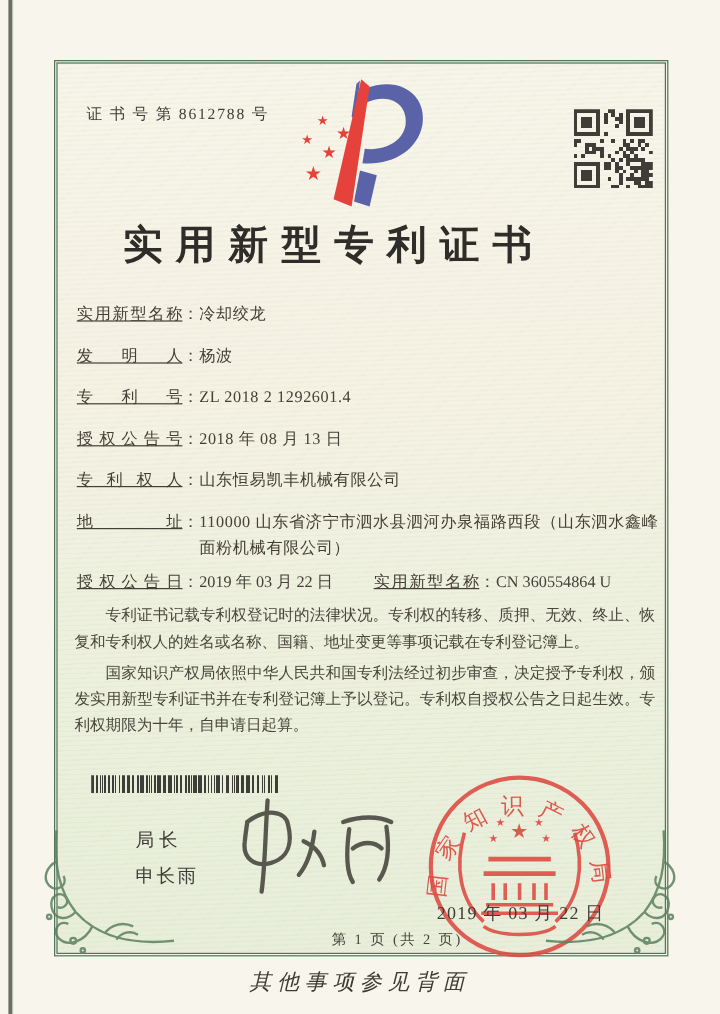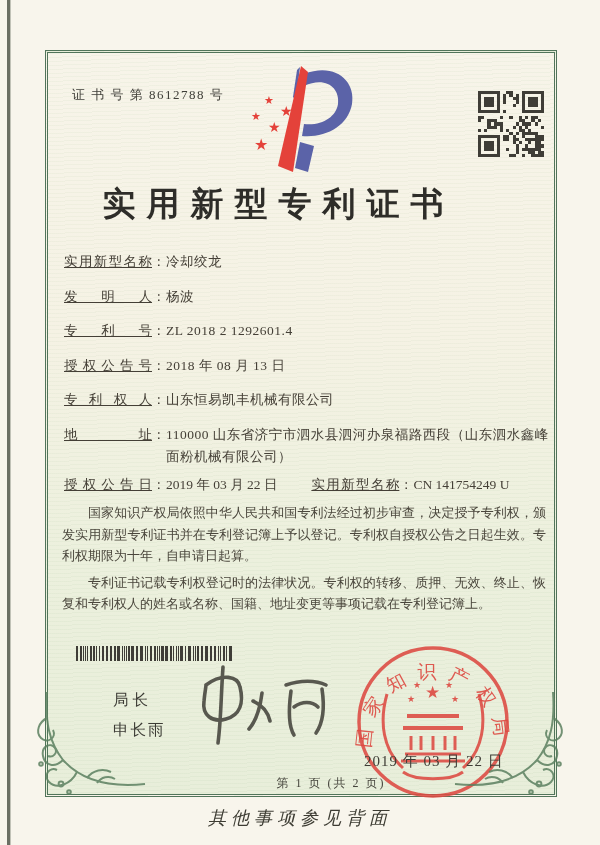--- a/index.html
+++ b/index.html
@@ -323,28 +323,28 @@
     </div>
     <div class="dual">
       <span class="pair">
         <span class="flabel">授权公告日</span>
           <span class="fcolon">：</span>
           <span>2019 年 03 月 22 日</span>
       </span>
       <span class="pair pair2">
         <span class="flabel">实用新型名称</span>
           <span class="fcolon">：</span>
-          <span>CN 141754249 U</span>
+          <span>CN 360554864 U</span>
       </span>
     </div>
   </div>
 
   <div class="paras">
+    <p>专利证书记载专利权登记时的法律状况。专利权的转移、质押、无效、终止、恢复和专利权人的姓名或名称、国籍、地址变更等事项记载在专利登记簿上。</p>
     <p>国家知识产权局依照中华人民共和国专利法经过初步审查，决定授予专利权，颁发实用新型专利证书并在专利登记簿上予以登记。专利权自授权公告之日起生效。专利权期限为十年，自申请日起算。</p>
-    <p>专利证书记载专利权登记时的法律状况。专利权的转移、质押、无效、终止、恢复和专利权人的姓名或名称、国籍、地址变更等事项记载在专利登记簿上。</p>
   </div>
 
   <svg class="barcode" id="barcode" viewBox="0 0 160 15" preserveAspectRatio="none" shape-rendering="crispEdges">
       <rect x="0" y="0" width="2" height="15" fill="#3f3d37"></rect>
       <rect x="4" y="0" width="2" height="15" fill="#3f3d37"></rect>
       <rect x="7" y="0" width="1" height="15" fill="#3f3d37"></rect>
       <rect x="9" y="0" width="1" height="15" fill="#3f3d37"></rect>
       <rect x="11" y="0" width="1" height="15" fill="#3f3d37"></rect>
       <rect x="14" y="0" width="2" height="15" fill="#3f3d37"></rect>
       <rect x="17" y="0" width="2" height="15" fill="#3f3d37"></rect>

